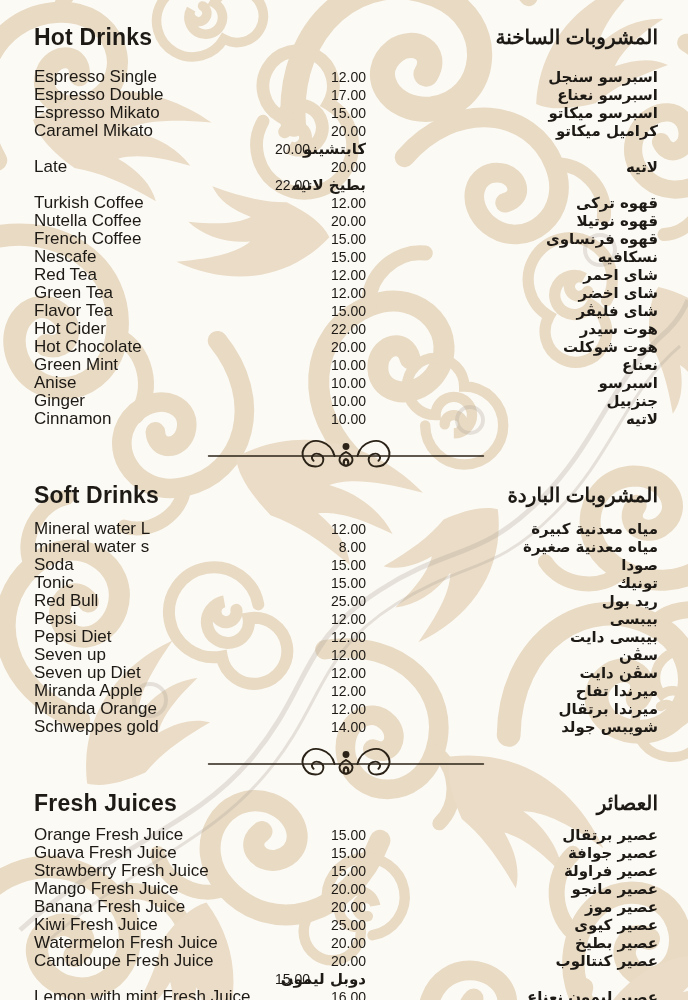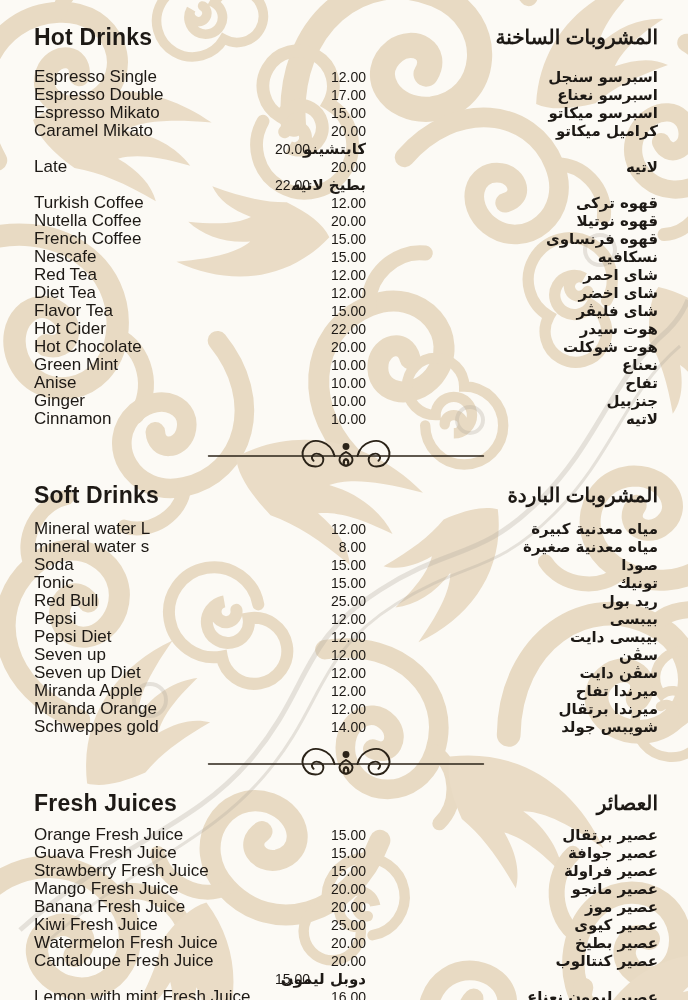--- a/index.html
+++ b/index.html
@@ -166,21 +166,21 @@
             <span class="en">Nescafe</span>
             <span class="price">15.00</span>
             <span class="ar" dir="rtl">نسكافيه</span>
           </div>
           <div class="row">
             <span class="en">Red Tea</span>
             <span class="price">12.00</span>
             <span class="ar" dir="rtl">شاى احمر</span>
           </div>
           <div class="row">
-            <span class="en">Diet Tea</span>
+            <span class="en">Green Tea</span>
             <span class="price">12.00</span>
             <span class="ar" dir="rtl">شاى اخضر</span>
           </div>
           <div class="row">
             <span class="en">Flavor Tea</span>
             <span class="price">15.00</span>
             <span class="ar" dir="rtl">شاى فليڤر</span>
           </div>
           <div class="row">
             <span class="en">Hot Cider</span>
@@ -193,21 +193,21 @@
             <span class="ar" dir="rtl">هوت شوكلت</span>
           </div>
           <div class="row">
             <span class="en">Green Mint</span>
             <span class="price">10.00</span>
             <span class="ar" dir="rtl">نعناع</span>
           </div>
           <div class="row">
             <span class="en">Anise</span>
             <span class="price">10.00</span>
-            <span class="ar" dir="rtl">تفاح</span>
+            <span class="ar" dir="rtl">اسبرسو</span>
           </div>
           <div class="row">
             <span class="en">Ginger</span>
             <span class="price">10.00</span>
             <span class="ar" dir="rtl">جنزبيل</span>
           </div>
           <div class="row">
             <span class="en">Cinnamon</span>
             <span class="price">10.00</span>
             <span class="ar" dir="rtl">لاتيه</span>

